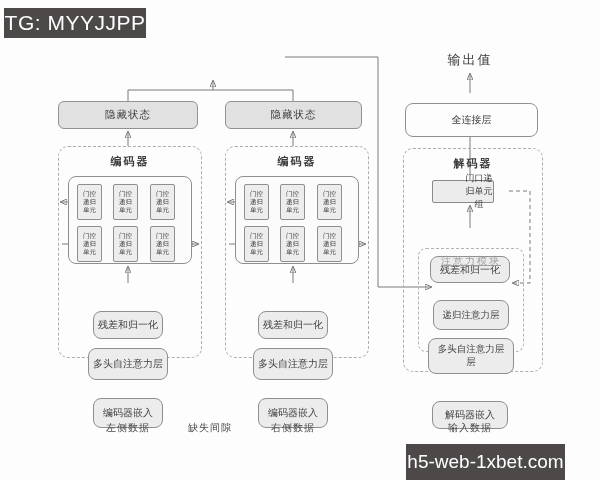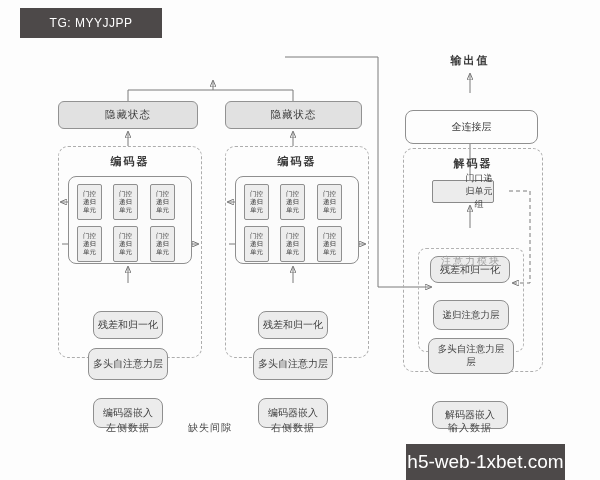--- a/index.html
+++ b/index.html
@@ -7,40 +7,40 @@
     position:relative;width:600px;height:480px;overflow:hidden;
     background:#fdfdfd;
     font-family:"Liberation Sans", sans-serif;
     color:#3d3d3d;
   }
   .abs{position:absolute;box-sizing:border-box;}
   .center{display:flex;align-items:center;justify-content:center;text-align:center;}
 
   
   .badge{background:#4d4949;color:#fff;display:flex;align-items:center;justify-content:center;}
-  .badge-tl{left:20px;top:8px;width:142px;height:30px;font-size:12px;letter-spacing:.5px;}
+  .badge-tl{left:4px;top:8px;width:142px;height:30px;font-size:21px;letter-spacing:.5px;}
   .badge-br{left:406px;top:444px;width:159px;height:36px;font-size:19px;}
 
   
   .dashed{border:1px dashed #adadad;border-radius:10px;background:transparent;}
   .dashed-sm{border:1px dashed #b3b3b3;border-radius:8px;}
 
   
   .gbox{background:#ececec;border:1px solid #8f8f8f;border-radius:8px;font-size:10px;color:#3f3f3f;margin-top:28px;}
   .hbox{background:#e1e1e1;border:1px solid #929292;border-radius:6px;font-size:10.5px;color:#3a3a3a;letter-spacing:1px;}
   .wbox{background:#fdfdfd;border:1px solid #8f8f8f;border-radius:8px;font-size:10px;}
   .gru-outer{background:#fbfbfb;border:1px solid #8f8f8f;border-radius:8px;}
   .gru-cell{background:#ededed;border:1px solid #8f8f8f;border-radius:2px;
             font-size:6.5px;line-height:1.25;white-space:pre-line;color:#3f3f3f;}
   .sqbox{background:#ececec;border:1px solid #8a8a8a;border-radius:2px;font-size:9px;}
 
   .sec-title{font-size:11px;font-weight:bold;letter-spacing:2px;color:#3a3a3a;}
   .attn-title{font-size:10px;letter-spacing:2px;color:#9e9e9e;}
   .free-label{font-size:10px;color:#4a4a4a;letter-spacing:1px;}
-  .out-label{font-size:11px;font-weight:bold;letter-spacing:2px;color:#3a3a3a;}
+  .out-label{font-size:13px;font-weight:normal;letter-spacing:2px;color:#3a3a3a;}
   .wrap2{white-space:pre-line;line-height:1.35;}
 
   svg.wires{position:absolute;left:0;top:0;pointer-events:none;}
   svg.wires path{fill:none;stroke:#7a7a7a;stroke-width:1;}
   svg.wires path.dash{stroke-dasharray:4 3;}
 </style>
 </head>
 <body>
 
 <div class="stage">
@@ -155,21 +155,21 @@
 单元</div>
   <div class="abs gru-cell center" style="left:317px;top:226px;width:25px;height:36px;">门控
 递归
 单元</div>
 
   <div class="abs gbox center" style="left:258px;top:283px;width:70px;height:28px;">残差和归一化</div>
   <div class="abs gbox center" style="left:253px;top:320px;width:80px;height:32px;">多头自注意力层</div>
   <div class="abs gbox center" style="left:258px;top:370px;width:70px;height:30px;">编码器嵌入</div>
 
   <div class="abs out-label center" style="left:420px;top:52px;width:100px;height:16px;">输出值</div>
-  <div class="abs wbox center" style="left:405px;top:110px;width:133px;height:34px;">全连接层</div>
+  <div class="abs wbox center" style="left:405px;top:103px;width:133px;height:34px;">全连接层</div>
 
   <div class="abs dashed" style="left:403px;top:148px;width:140px;height:224px;"></div>
   <div class="abs sec-title center" style="left:403px;top:155px;width:140px;height:16px;">解码器</div>
 
   <div class="abs sqbox center" style="left:432px;top:180px;width:62px;height:23px;padding-left:32px;">门口递归单元组</div>
   <div class="abs gbox center" style="left:430px;top:228px;width:80px;height:27px;">残差和归一化</div>
 
   <div class="abs dashed-sm" style="left:418px;top:248px;width:106px;height:104px;"></div>
   <div class="abs attn-title center" style="left:418px;top:254px;width:106px;height:14px;text-decoration:underline;">注意力模块</div>
   <div class="abs gbox center" style="left:433px;top:272px;width:76px;height:30px;font-size:9.5px;">递归注意力层</div>

